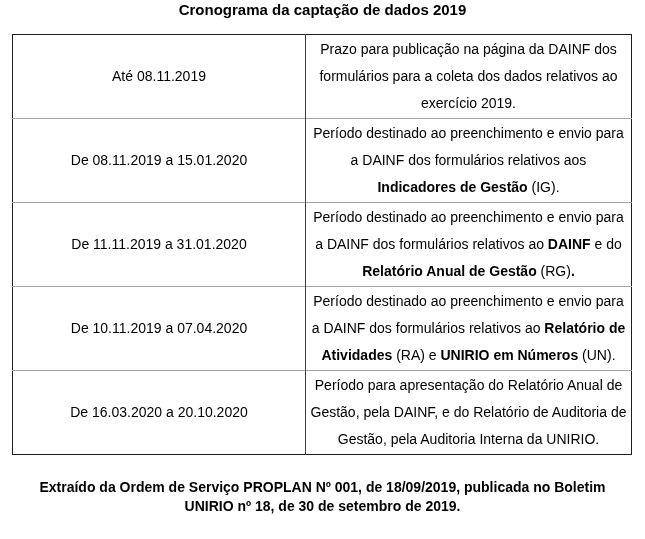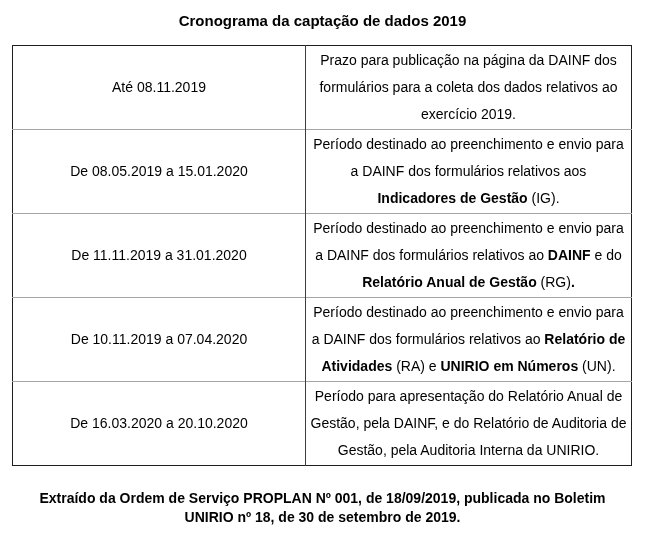--- a/index.html
+++ b/index.html
@@ -16,21 +16,20 @@
     color: var(--text);
     font-family: "Liberation Sans", "DejaVu Sans", sans-serif;
   }
   .page {
     width: 645px;
     height: 539px;
     background: var(--background);
     overflow: hidden;
   }
   .title {
-    padding-top: 11px;
     text-align: center;
     font-weight: bold;
     font-size: 15px;
     line-height: 19px;
     margin-bottom: 15px;
   }
   table.schedule {
     border-collapse: collapse;
     table-layout: fixed;
     width: 620px;
@@ -72,21 +71,21 @@
   <div class="title">Cronograma da captação de dados 2019</div>
 
   <table class="schedule">
     <tbody>
   <tr>
     <td class="period">Até 08.11.2019</td>
     <td class="desc"><span>Prazo para publicação na página da DAINF dos formulários para a coleta dos dados relativos ao exercício 2019.</span></td>
   </tr>
 
   <tr>
-    <td class="period">De 08.05.2019 a 15.01.2020</td>
+    <td class="period">De 08.11.2019 a 15.01.2020</td>
     <td class="desc"><span>Período destinado ao preenchimento e envio para a DAINF dos formulários relativos aos </span><b>Indicadores de Gestão</b><span> (IG).</span></td>
   </tr>
 
   <tr>
     <td class="period">De 11.11.2019 a 31.01.2020</td>
     <td class="desc"><span>Período destinado ao preenchimento e envio para a DAINF dos formulários relativos ao </span><b>DAINF</b><span> e do </span><b>Relatório Anual de Gestão</b><span> (RG)</span><b>.</b></td>
   </tr>
 
   <tr>
     <td class="period">De 10.11.2019 a 07.04.2020</td>

